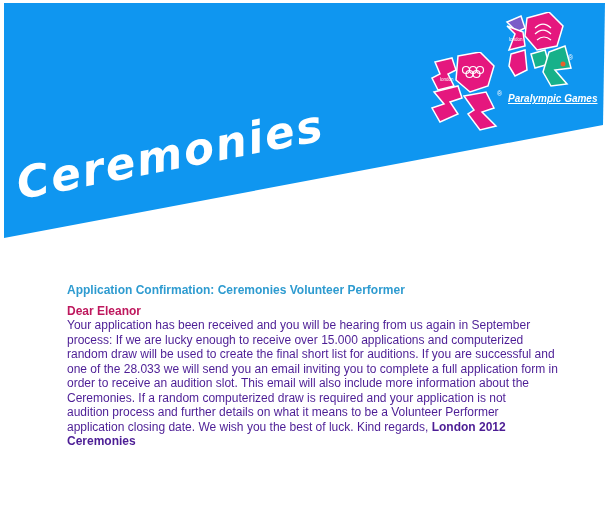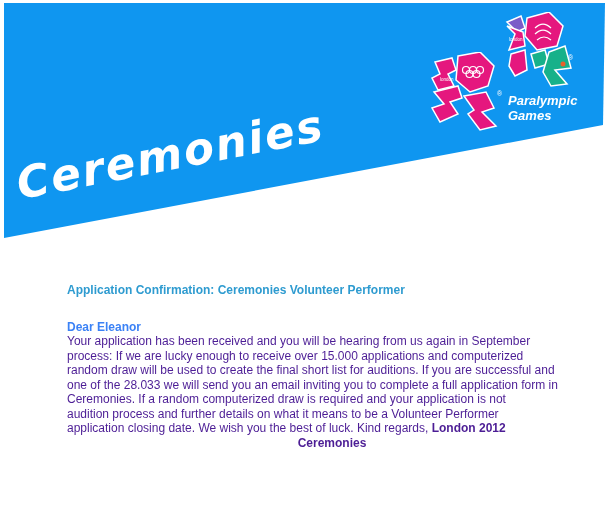--- a/index.html
+++ b/index.html
@@ -34,24 +34,25 @@
       letter-spacing: 2px;
       font-weight: bold;
       font-style: italic;
     }
     .logo-olympic { position: absolute; left: 430px; top: 52px; }
     .logo-paralympic { position: absolute; left: 505px; top: 12px; }
     .paralympic-caption {
       position: absolute;
       left: 508px;
       top: 93px;
-      font-size: 13px;
+      font-size: 10px;
       color: #ffffff;
       font-style: italic;
       font-weight: bold;
+      text-decoration: underline;
     }
     .reg-mark {
       position: absolute;
       color: #ffffff;
       font-size: 7px;
     }
     .content {
       position: absolute;
       left: 67px;
       top: 280px;
@@ -59,34 +60,34 @@
     }
     .title {
       color: #2e9bd0;
       font-size: 12px;
       font-weight: bold;
       margin: 0;
       line-height: 20px;
       white-space: nowrap;
     }
     .greeting {
-      margin-top: 20px;
+      margin-top: 4px;
       font-size: 12px;
       font-weight: bold;
-      color: #3b82f6;
+      color: #be185d;
       line-height: 14px;
     }
     .body-text {
       font-size: 12px;
       color: #4c1d95;
       line-height: 14.5px;
       width: 530px;
     }
     .body-text .line { display: block; white-space: nowrap; }
-    .signoff { font-weight: bold; text-align: center; }
+    .signoff { font-weight: bold; }
   </style>
 </head>
 <body>
 
 <div class="banner">
   <svg width="609" height="250" viewBox="0 0 609 250">
     <polygon points="4,3 605,3 603,125 4,238" fill="#0f96f0"></polygon>
   </svg>
 
   <div class="ceremonies-word">Ceremonies</div>
@@ -131,18 +132,19 @@
 </div>
 
 <div class="content">
   <h1 class="title">Application Confirmation: Ceremonies Volunteer Performer</h1>
   <div class="greeting">Dear Eleanor</div>
   <div class="body-text">
     <span class="line">Your application has been received and you will be hearing from us again in September</span>
     <span class="line">process: If we are lucky  enough to receive over  15.000 applications and computerized</span>
     <span class="line">random draw will be used to create the final  short list for auditions. If you  are successful and</span>
     <span class="line">one of the  28.033 we will send you an email inviting you to complete a full application form in</span>
+    <span class="line">order to receive  an audition slot. This email will also include more information about the</span>
     <span class="line">Ceremonies. If a random computerized draw is required and your application is not</span>
     <span class="line">audition process and further details on what it means to be a Volunteer Performer</span>
     <span class="line"><span>application closing date. We wish you the  best of luck. Kind regards, </span><span class="signoff">London  2012</span></span>
     <span class="line signoff">Ceremonies</span>
   </div>
 </div>
 
 </body></html>

